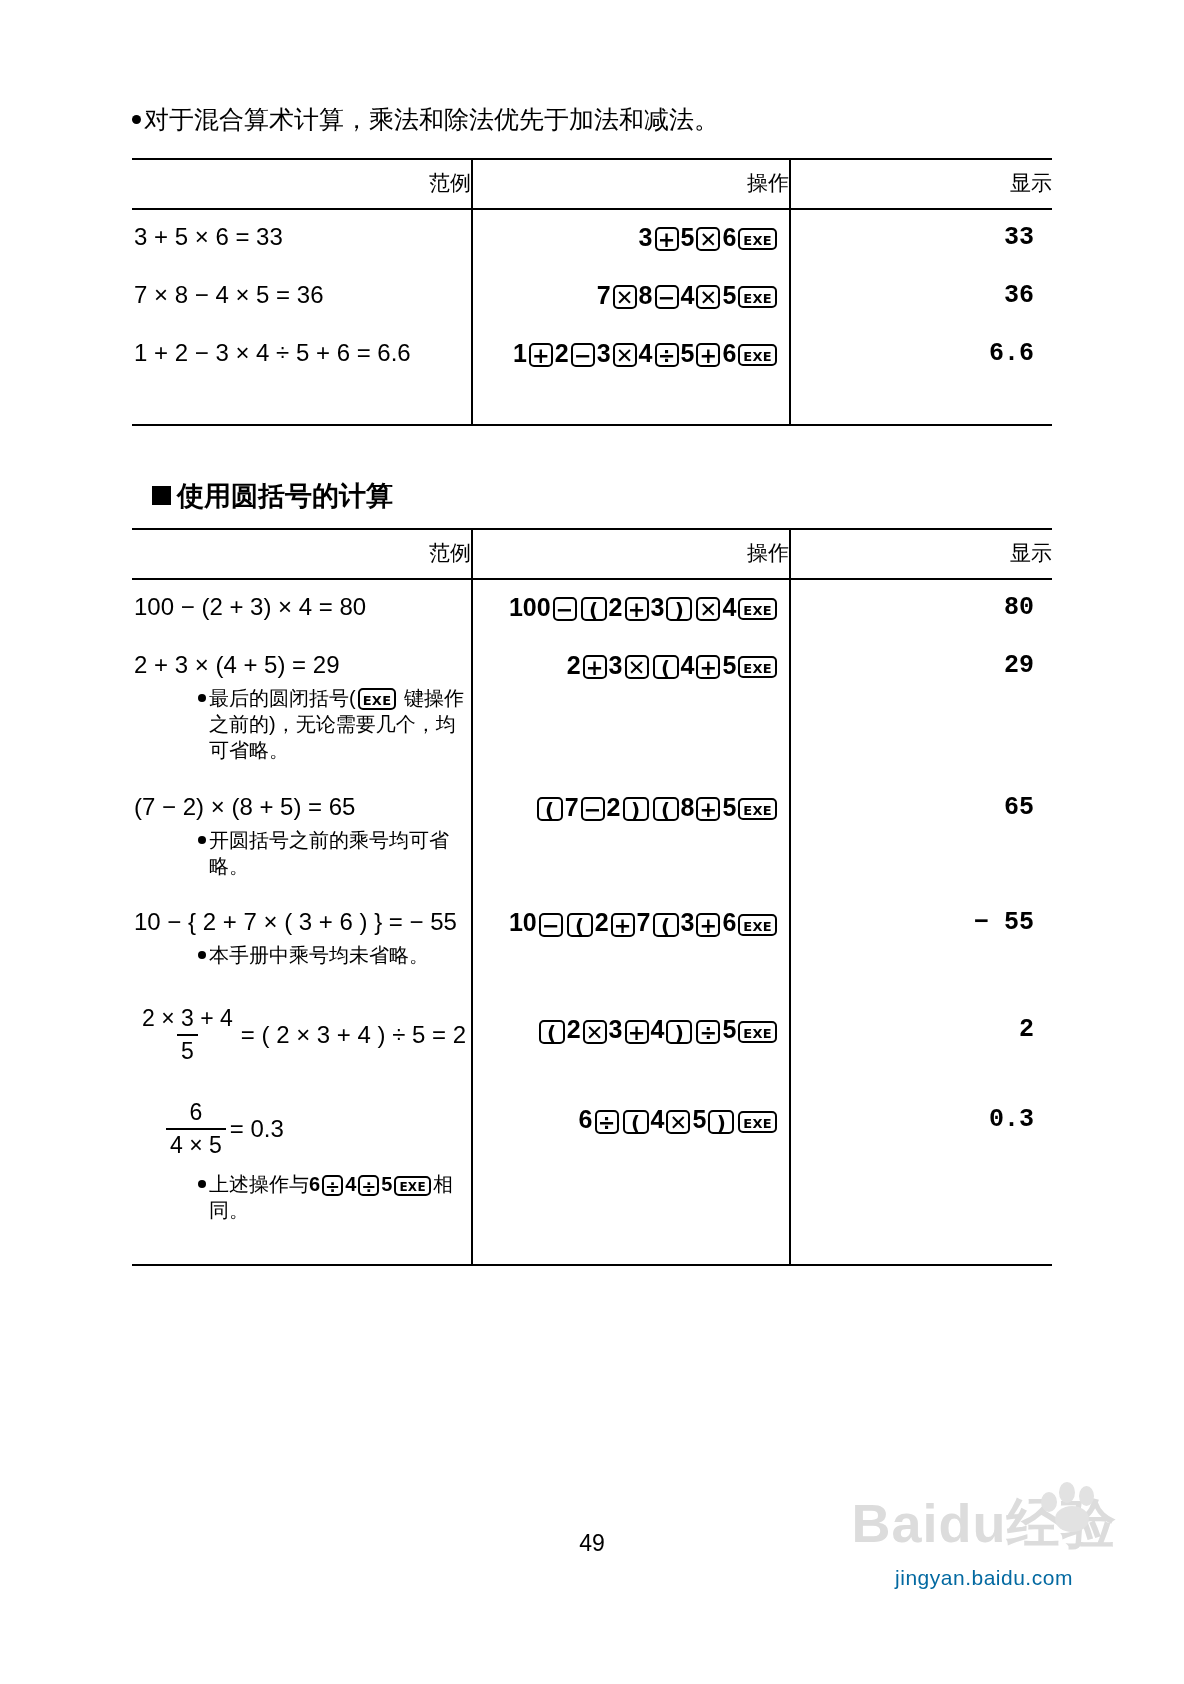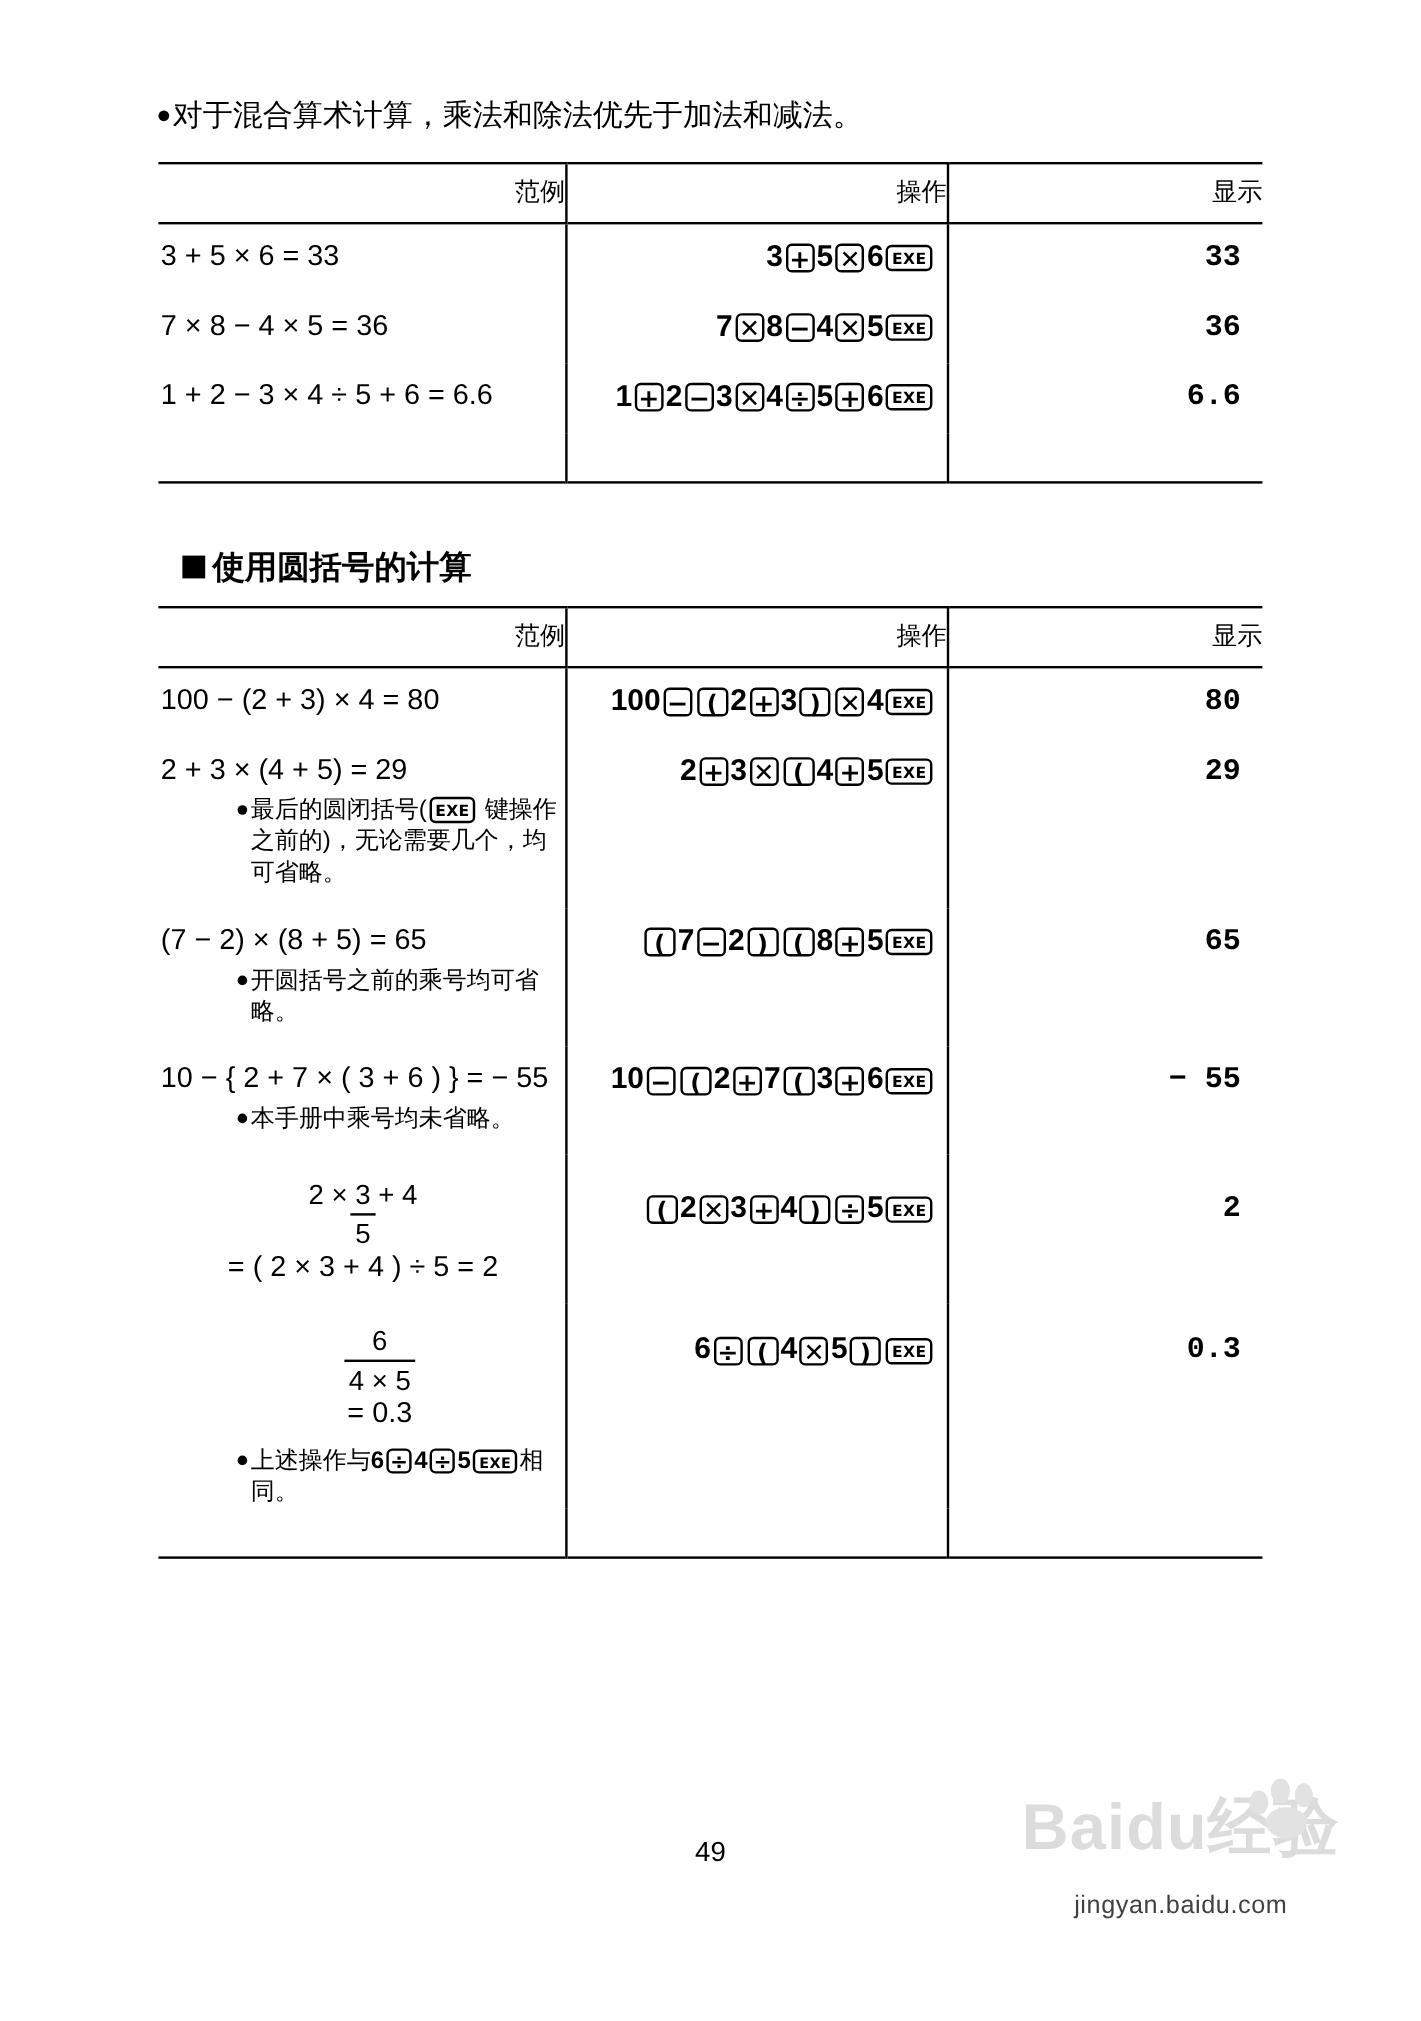--- a/index.html
+++ b/index.html
@@ -17,21 +17,21 @@
   }
   .page {
     position: absolute;
     left: 0; top: 0;
     width: 1184px;
     height: 1684px;
   }
   .content {
     position: absolute;
     left: 132px;
-    top: 80px;
+    top: 103px;
     width: 920px;
   }
 
   
   .intro-line {
     display: flex;
     align-items: flex-start;
     font-size: 25px;
     line-height: 1.3;
     margin-bottom: 22px;
@@ -173,21 +173,21 @@
   
   .frac {
     display: inline-flex;
     flex-direction: column;
     align-items: center;
     vertical-align: middle;
     margin: 0 4px;
   }
   .frac .num { padding: 0 4px 2px 4px; font-size: 23px; }
   .frac .den { padding: 2px 4px 0 4px; font-size: 23px; border-top: 2px solid #000; }
-  .frac-row { display: flex; align-items: center; font-size: 24px; flex-direction: column; }
+  .frac-row { display: flex; align-items: center; font-size: 24px; }
 
   
   .page-num {
     position: absolute;
     left: 0; right: 0;
     top: 1530px;
     text-align: center;
     font-size: 23px;
   }
   .watermark {
@@ -201,22 +201,22 @@
   }
   .wm-main {
     font-size: 54px;
     font-weight: bold;
     letter-spacing: 1px;
     line-height: 1;
     color: #dcdcdc;
   }
   .wm-sub {
     font-size: 21px;
-    margin-top: 26px;
-    color: #404040;
+    margin-top: 16px;
+    color: #0369a1;
     letter-spacing: 0.5px;
   }
   .wm-paw {
     position: absolute;
     right: 22px;
     top: -18px;
     width: 70px;
     height: 55px;
   }
   .wm-paw span {

